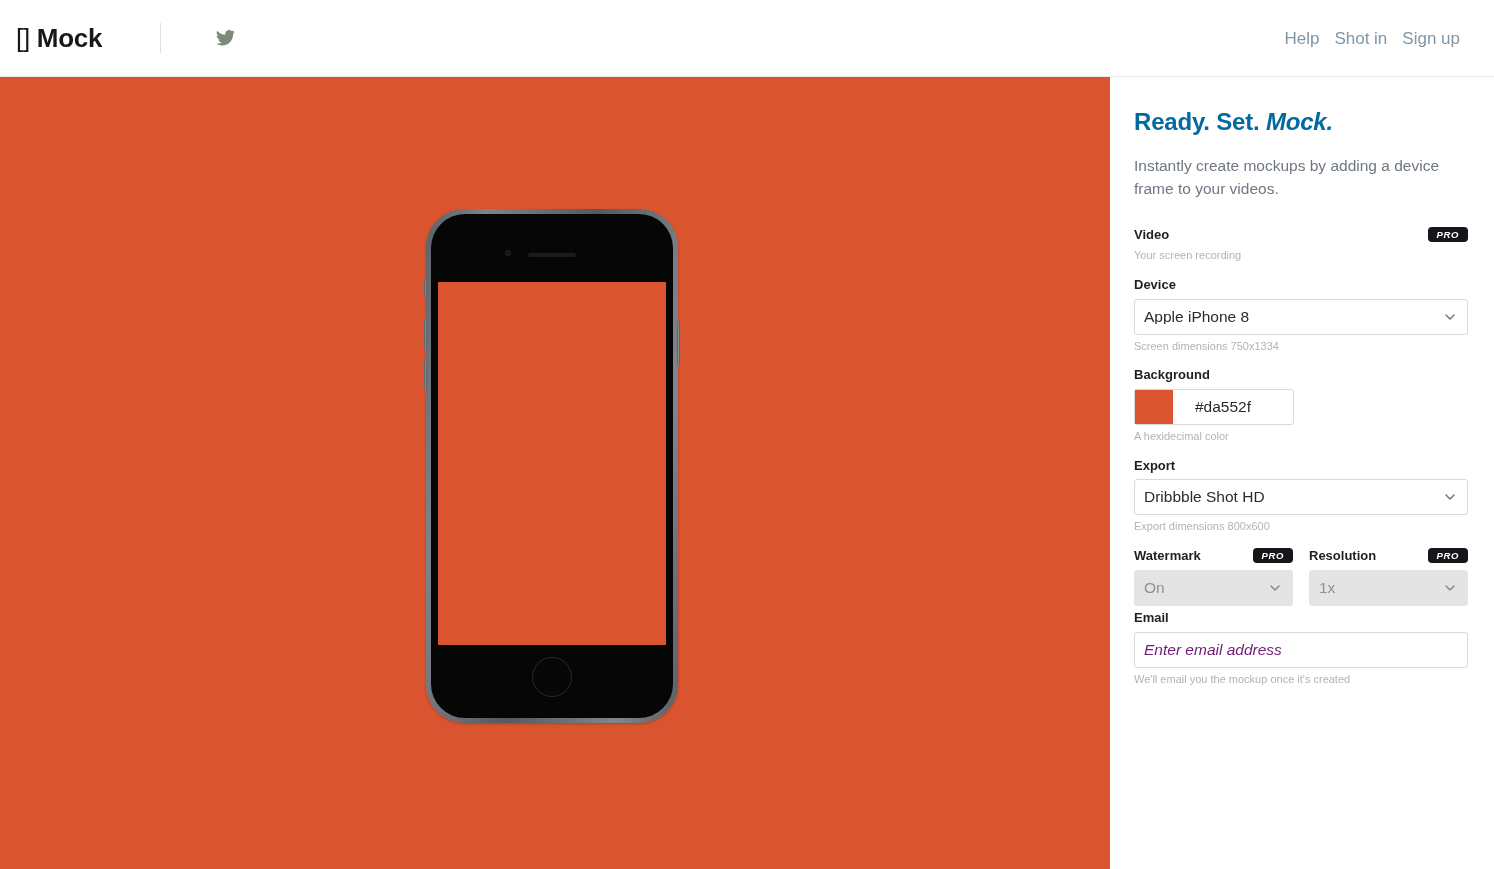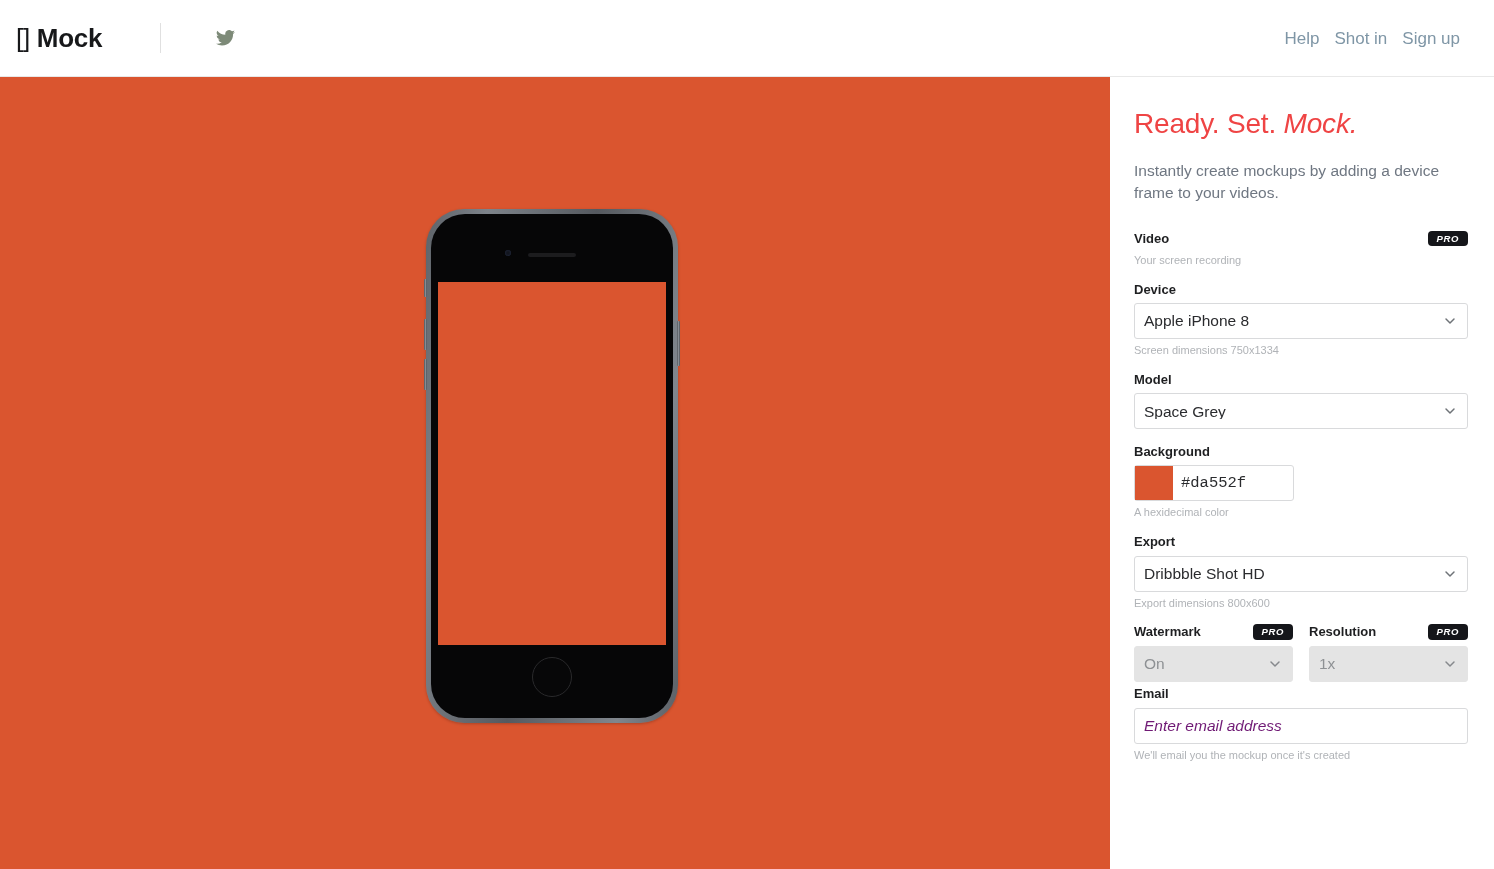--- a/index.html
+++ b/index.html
@@ -131,23 +131,23 @@
 
   
   .panel {
     flex: 1 1 auto;
     background: #ffffff;
     padding: 32px 26px 0 24px;
     overflow: hidden;
   }
 
   .panel-title {
-    font-size: 28px;
-    font-weight: normal;
-    color: #ef4444;
+    font-size: 24px;
+    font-weight: bold;
+    color: #0369a1;
     margin: 0 0 20px 0;
     line-height: 1.1;
     letter-spacing: -0.2px;
   }
   .panel-title .italic { font-style: italic; }
 
   .panel-sub {
     font-size: 15.5px;
     color: #6f7782;
     line-height: 1.45;
@@ -219,21 +219,21 @@
     line-height: 1.3;
   }
 
   .swatch {
     width: 38px;
     height: 34px;
     flex: 0 0 38px;
     background: #da552f;
   }
   .control.color { width: 160px; }
-  .control.color .value { padding-left: 8px; font-family: Liberation Mono, monospace; }
+  .control.color .value { padding-left: 22px; }
 
   .row-2 { display: flex; gap: 16px; }
   .row-2 > .field { flex: 1 1 0; margin-bottom: 4px; }
 
   .field.mt { }
 </style>
 </head>
 <body>
 
 <div class="app">
@@ -295,33 +295,20 @@
           <span class="value">Apple iPhone 8</span>
           <span class="trail-icon">
             <svg width="16" height="16" viewBox="0 0 24 24" fill="none" stroke="#6f7378" stroke-width="2.2" stroke-linecap="round" stroke-linejoin="round" aria-hidden="true">
                 <polyline points="6 9 12 15 18 9"></polyline>
               </svg>
           </span>
         </div>
         <div class="helper">Screen dimensions 750x1334</div>
       </div>
 
-      <div class="field">
-        <div class="field-head">
-          <span class="field-label">Model</span>
-        </div>
-        <div class="control">
-          <span class="value">Space Grey</span>
-          <span class="trail-icon">
-            <svg width="16" height="16" viewBox="0 0 24 24" fill="none" stroke="#6f7378" stroke-width="2.2" stroke-linecap="round" stroke-linejoin="round" aria-hidden="true">
-                <polyline points="6 9 12 15 18 9"></polyline>
-              </svg>
-          </span>
-        </div>
-      </div>
 
       <div class="field mt">
         <div class="field-head">
           <span class="field-label">Background</span>
         </div>
         <div class="control color">
           <span class="swatch" style="background: rgb(218, 85, 47);"></span>
           <span class="value">#da552f</span>
         </div>
         <div class="helper">A hexidecimal color</div>

